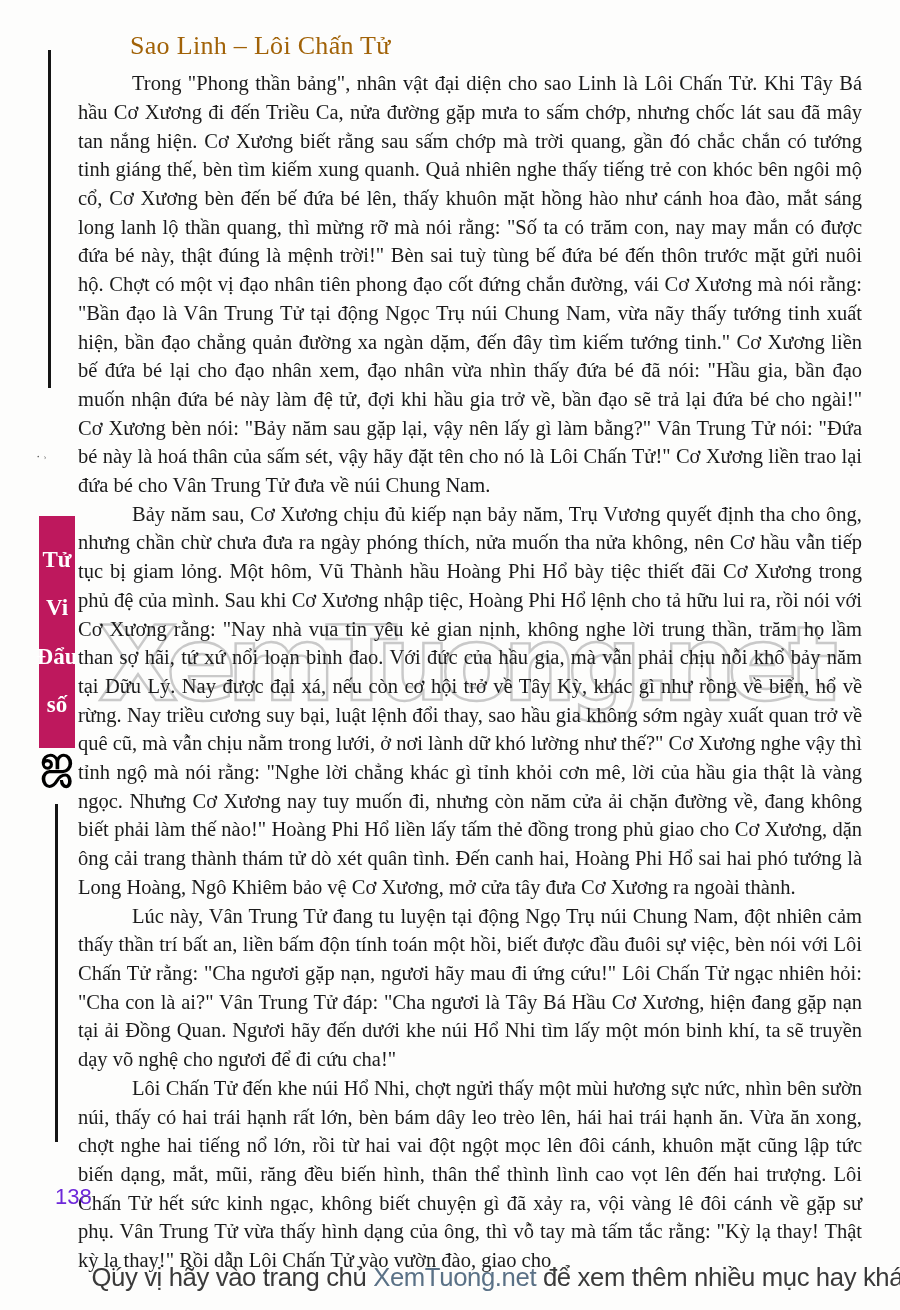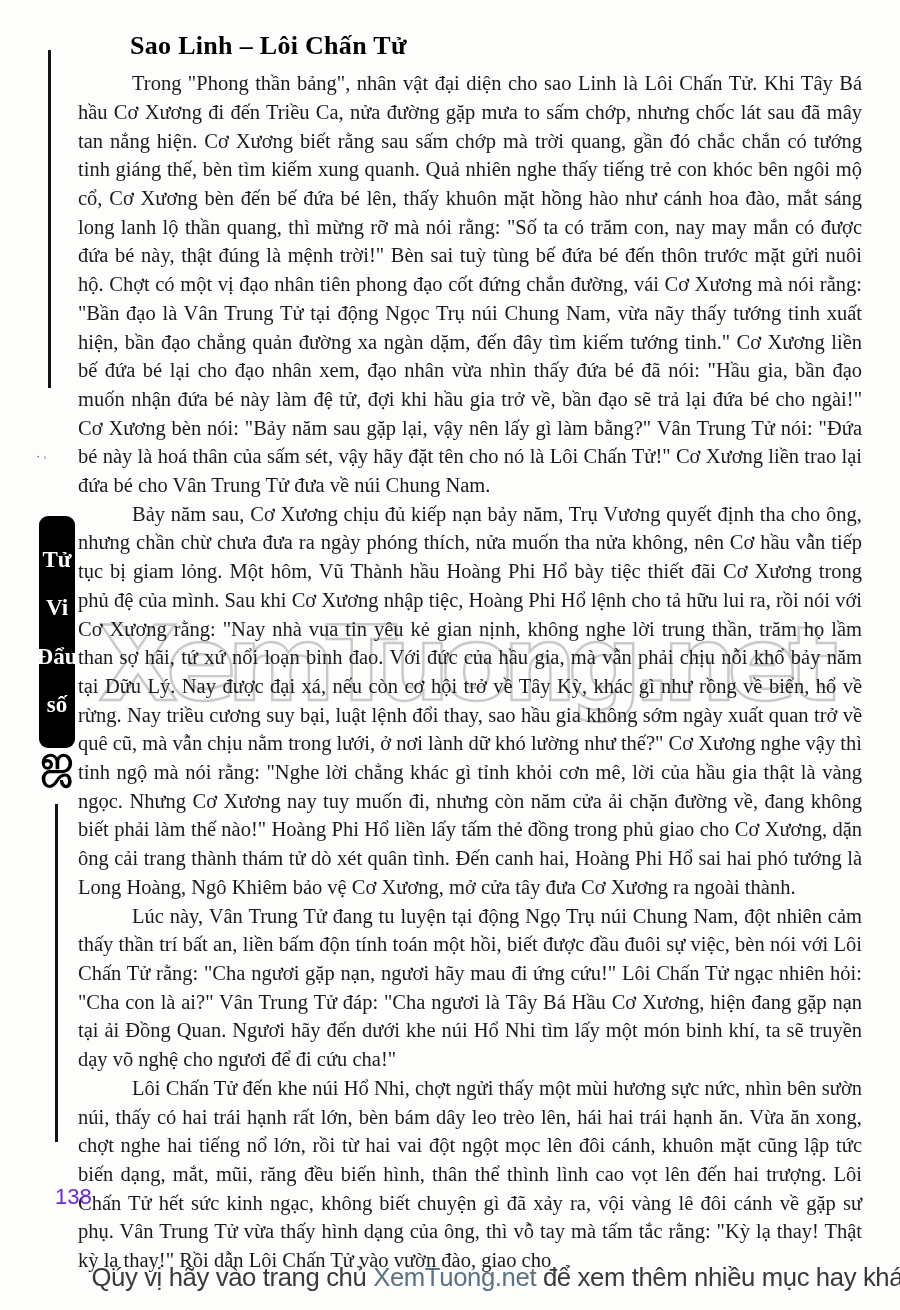--- a/index.html
+++ b/index.html
@@ -13,44 +13,44 @@
   
   .rule{position:absolute;background:#151515;width:3px;}
   .rule-top{left:48px;top:50px;height:338px;}
   .rule-bottom{left:55px;top:804px;height:338px;}
   .ink-speck{position:absolute;left:36px;top:448px;color:#555;font-size:13px;
     letter-spacing:2px;transform:rotate(-12deg);}
 
   
   .side-tab{
     position:absolute;left:39px;top:516px;width:36px;height:232px;
-    background:#000000;display:flex;flex-direction:column;align-items:center;
-    justify-content:space-evenly;padding:6px 0;box-sizing:border-box;border-radius:9px;
+    background:#be185d;display:flex;flex-direction:column;align-items:center;
+    justify-content:space-evenly;padding:6px 0;box-sizing:border-box;
   }
   .side-tab span{
     color:#fff;font-family:"Liberation Serif", serif;font-size:23px;
     font-weight:bold;line-height:1;white-space:nowrap;
   }
   .side-ornament{
     position:absolute;left:33px;top:740px;width:48px;text-align:center;
     color:#000;font-size:40px;line-height:1;font-family:"DejaVu Sans", sans-serif;
     font-weight:bold;
   }
 
   
   .watermark{position:absolute;left:90px;top:572px;z-index:1;pointer-events:none;}
 
   
   .text-col{
     position:absolute;left:78px;top:30px;width:784px;z-index:2;
     color:#1b1b1b;
   }
   h1.doc-title{
-    font-size:26px;font-weight:bold;margin:0 0 8px 52px;line-height:1.2;
-    letter-spacing:0.3px;color:#000000;
+    font-size:26px;font-weight:normal;margin:0 0 8px 52px;line-height:1.2;
+    letter-spacing:0.3px;color:#a16207;
   }
   .text-col p{
     margin:0;text-align:justify;text-indent:54px;
     font-size:20.5px;line-height:28.7px;
   }
 
   
   .page-number{
     position:absolute;left:55px;top:1184px;font-family:"Liberation Sans", sans-serif;
     font-size:22px;color:#6d28d9;z-index:2;

